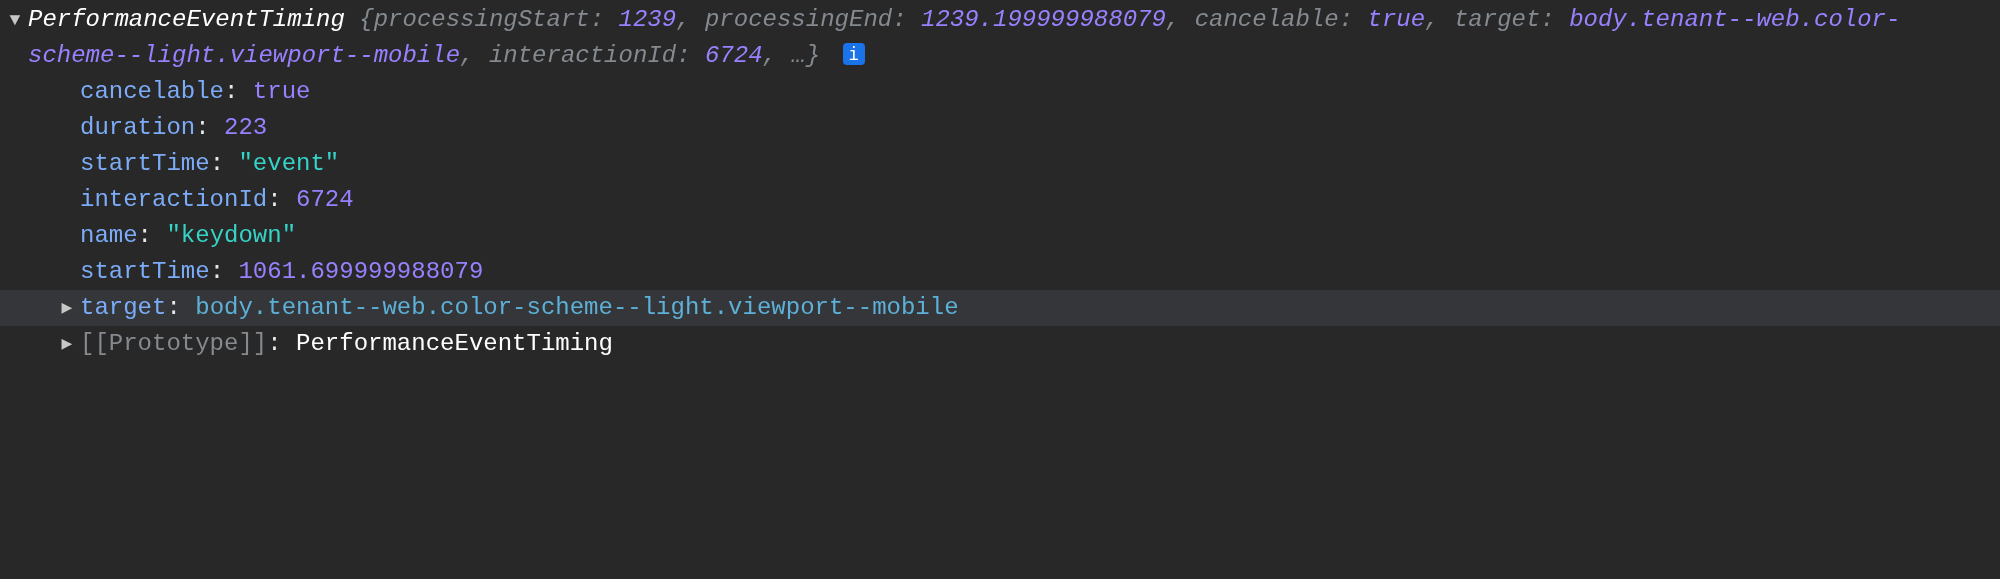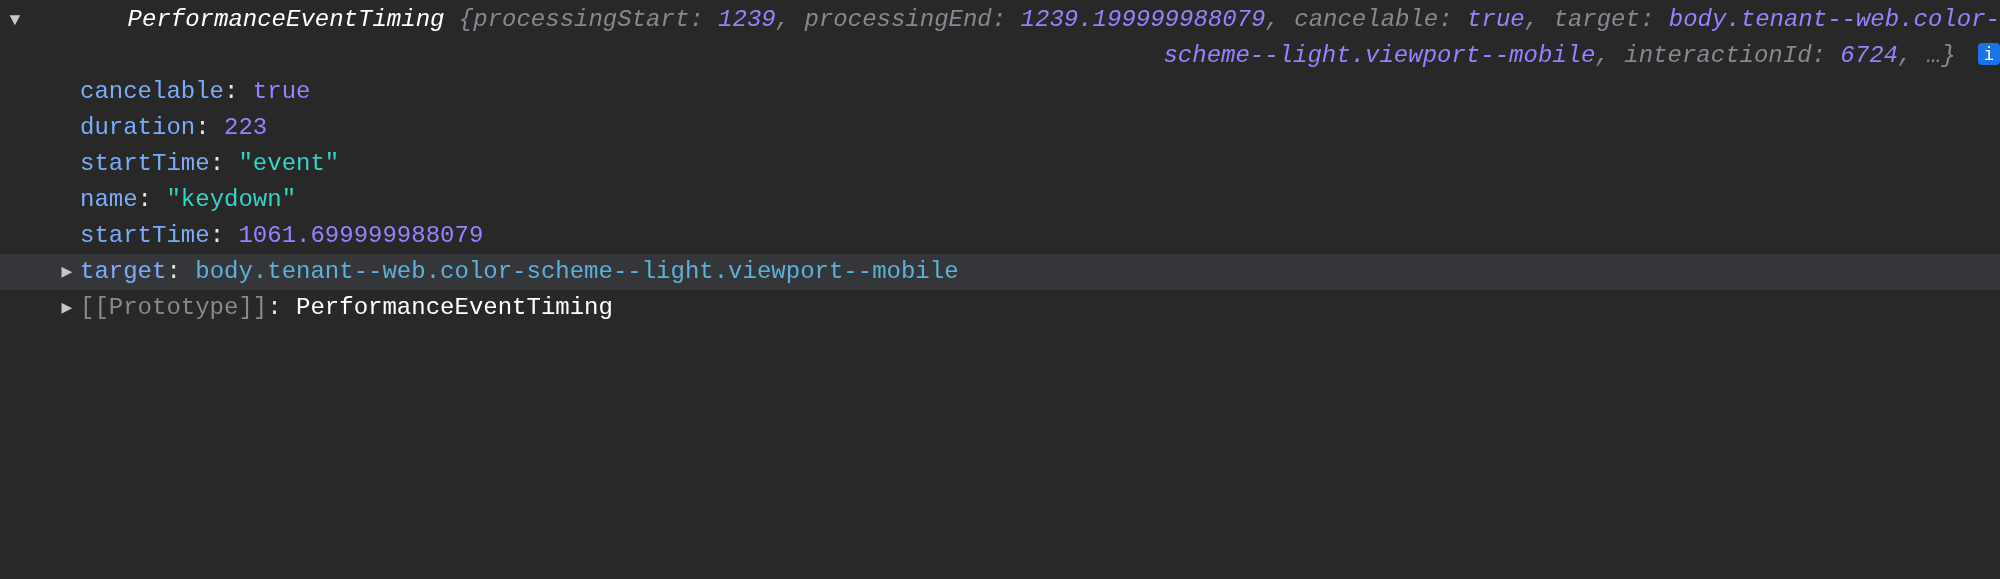--- a/index.html
+++ b/index.html
@@ -81,21 +81,21 @@
     font-family: Menlo, Consolas, monospace;
     font-size: 18px;
     width: 22px;
     height: 22px;
     border-radius: 4px;
     margin-left: 8px;
     position: relative;
     top: -2px;
   }
   .colon { color: var(--text-default); }
-  .line-content { display: inline; text-align: right; }
+  .line-content { display: inline; }
 </style>
 </head>
 <body>
 
 <div class="container">
 
   <div class="row">
     <span class="tri">▼</span>
     <span class="summary line-content">
       <span class="classname">PerformanceEventTiming</span>
@@ -118,20 +118,26 @@
     </span>
   </div>
 
   <div class="row indent-1">
     <span class="tri spacer">▶</span>
     <span class="line-content">
       <span class="key">startTime</span><span class="colon">: </span><span class="str">"event"</span>
     </span>
   </div>
 
+  <div class="row indent-1">
+    <span class="tri spacer">▶</span>
+    <span class="line-content">
+      <span class="key">interactionId</span><span class="colon">: </span><span class="num">6724</span>
+    </span>
+  </div>
 
   <div class="row indent-1">
     <span class="tri spacer">▶</span>
     <span class="line-content">
       <span class="key">name</span><span class="colon">: </span><span class="str">"keydown"</span>
     </span>
   </div>
 
 
 

